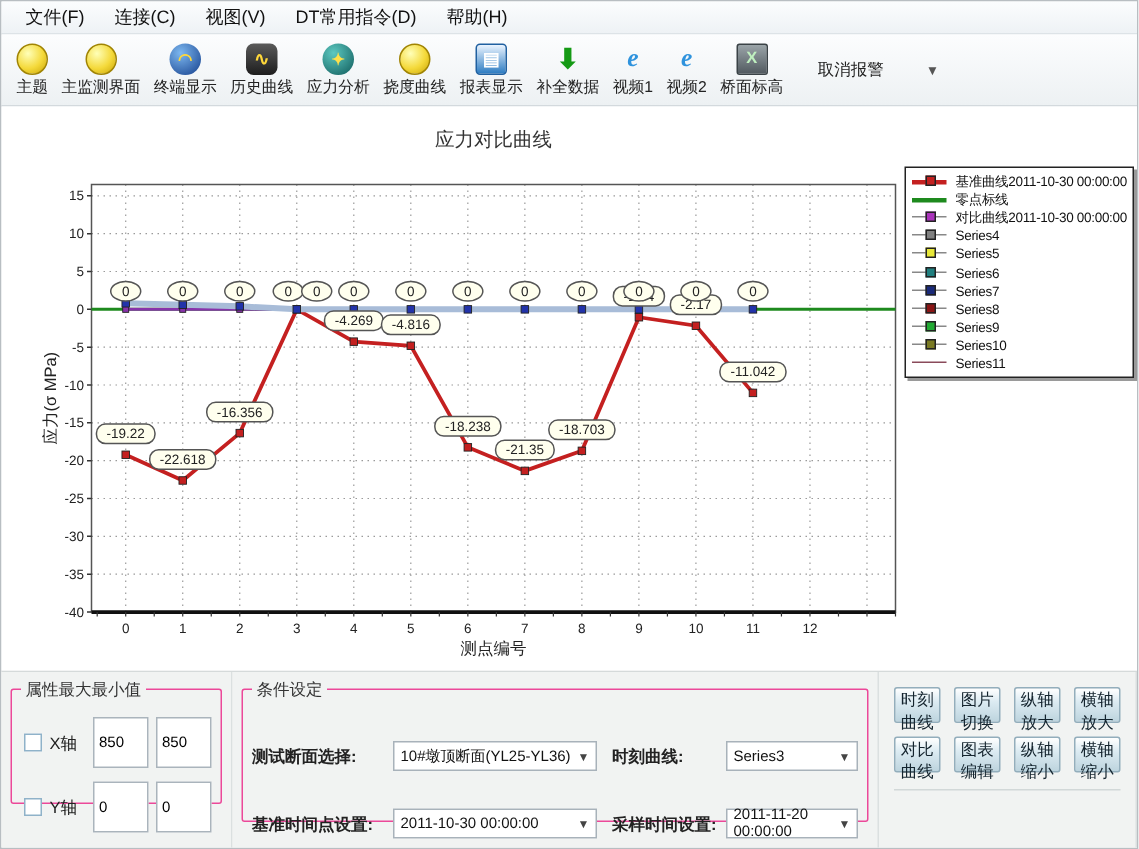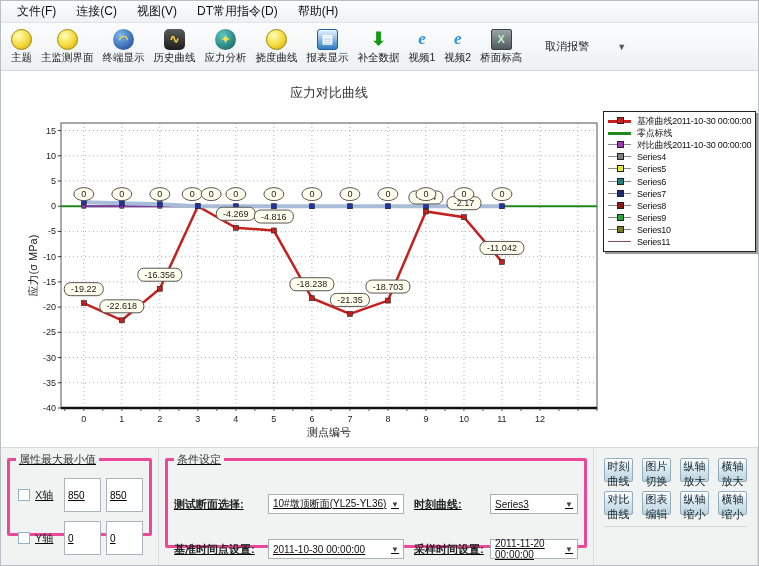--- a/index.html
+++ b/index.html
@@ -43,21 +43,21 @@
   .lline { position:absolute; left:0; right:3px; top:4px; }
   .lmark { position:absolute; left:9px; top:1px; width:7px; height:7px; border:1px solid #222; }
   .ltext { font-size:9px; color:#111; letter-spacing:-0.2px; }
 
   
   .bottom { flex:0 0 118px; background:#eef0ef; border-top:1px solid #d5dada; display:flex; }
   .sec { padding:4px 6px; border-right:1px solid #dbe0e0; background:#f1f3f2; }
   .sec1 { flex:0 0 135px; }
   .sec2 { flex:0 0 378px; }
   .sec3 { flex:1 1 auto; padding:10px 10px 0 10px; }
-  fieldset { border:3px solid #ec4899; border-radius:2px; padding:2px 6px 6px 6px; height:100%;text-decoration:underline; }
+  fieldset { border:1px solid #ec4899; border-radius:2px; padding:2px 6px 6px 6px; height:100%; }
   .sec2 fieldset { height:96px; }
   .sec1 fieldset { height:84px; }
   legend { font-size:11px; color:#333; padding:0 3px; }
   .attr-row { display:flex; align-items:center; gap:5px; margin:9px 0 0 2px; }
   .checkbox { width:12px; height:12px; background:#fff; border:1px solid #8fb2c9; flex:0 0 12px; }
   .attr-label { font-size:11px; color:#222; width:24px; }
   .num-input { width:37px; height:34px; border:1px solid #aab4bc; font-size:10px; padding:0 3px;
     font-family:"Liberation Sans", sans-serif; }
   .cond-row { display:flex; align-items:center; margin-top:25px; }
   .cond-label { font-size:11px; font-weight:bold; color:#222; }

